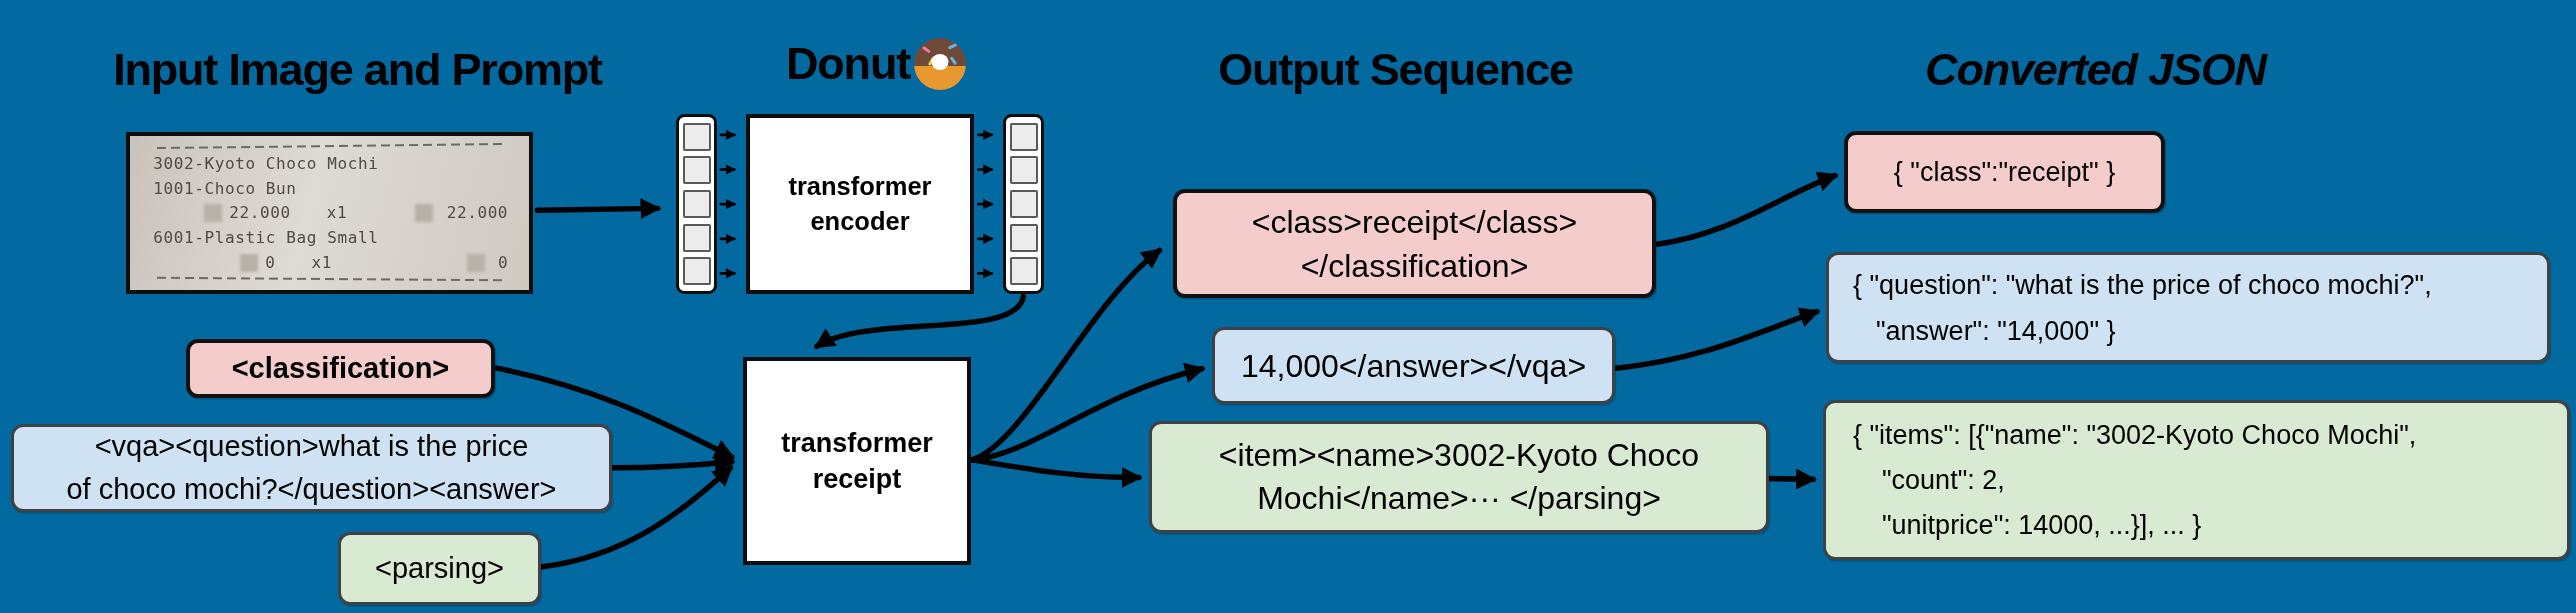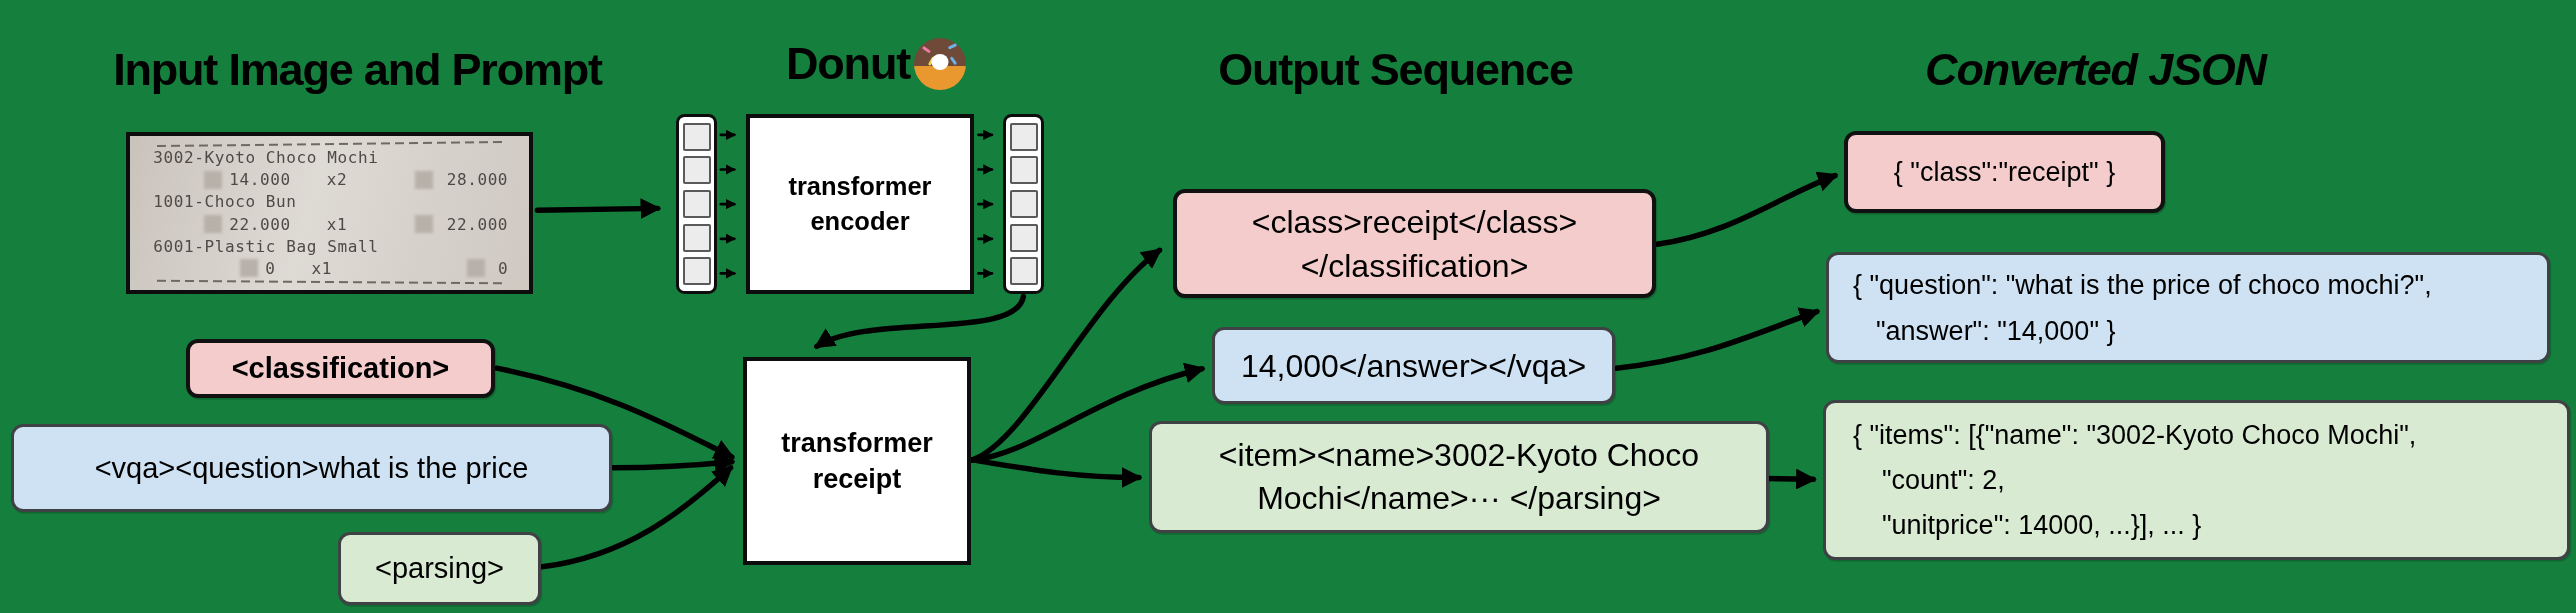--- a/index.html
+++ b/index.html
@@ -1,16 +1,16 @@
 <!DOCTYPE html>
 <html style="font-size:9.7px"><head>
 <meta charset="utf-8">
 <style>
   html,body{margin:0;padding:0;background:#ffffff;}
-  .canvas{position:relative;width:2576px;height:613px;background:#15803d;overflow:hidden;
+  .canvas{position:relative;width:2576px;height:613px;background:#0369a1;overflow:hidden;
           font-family:"Liberation Sans",sans-serif;color:#000;}
   .wires{position:absolute;left:0;top:0;z-index:1;}
   .abs{position:absolute;z-index:2;box-sizing:border-box;}
   .title{font-weight:bold;font-size:45px;letter-spacing:-1.2px;text-align:center;white-space:nowrap;z-index:2;}
   .t2wrap{display:flex;align-items:center;justify-content:center;gap:4px;}
 
   
   .donut{position:relative;width:52px;height:52px;border-radius:50%;
          background:linear-gradient(180deg,#6f4a38 0 54%,#e8982e 54% 100%);flex:0 0 auto;}
   .donut::after{content:"";position:absolute;left:50%;top:46%;width:17px;height:16px;
@@ -121,29 +121,20 @@
   </div>
 
   <div class="abs title" style="left:1198px;top:44px;width:395px;">Output Sequence</div>
 
   <div class="abs title" style="left:1913px;top:44px;width:365px;font-style:italic;">Converted JSON</div>
 
   <div class="abs receipt">
     <div class="r-dash top"></div>
 
     <div class="r-name">3002-Kyoto Choco Mochi</div>
-    <div class="r-vals">
-      <span class="r-redact"></span>
-      <span>14.000</span>
-      <span class="r-qty">x2</span>
-      <span class="r-right">
-        <span class="r-redact"></span>
-        <span>28.000</span>
-      </span>
-    </div>
 
     <div class="r-name">1001-Choco Bun</div>
     <div class="r-vals">
       <span class="r-redact"></span>
       <span>22.000</span>
       <span class="r-qty">x1</span>
       <span class="r-right">
         <span class="r-redact"></span>
         <span>22.000</span>
       </span>
@@ -188,20 +179,21 @@
     <div>transformer</div>
     <div>receipt</div>
   </div>
 
   <div class="abs box pink promptf" style="left:186px;top:339px;width:309px;height:59px;font-weight:bold;">
     <div>&lt;classification&gt;</div>
   </div>
 
   <div class="abs box blue promptf" style="left:11px;top:424px;width:601px;height:88px;">
     <div>&lt;vqa&gt;&lt;question&gt;what is the price</div>
+    <div>of choco mochi?&lt;/question&gt;&lt;answer&gt;</div>
   </div>
 
   <div class="abs box green promptf" style="left:338px;top:532px;width:203px;height:73px;">
     <div>&lt;parsing&gt;</div>
   </div>
 
   <div class="abs box pink outf" style="left:1173px;top:189px;width:483px;height:109px;">
     <div>&lt;class&gt;receipt&lt;/class&gt;</div>
     <div>&lt;/classification&gt;</div>
   </div>

